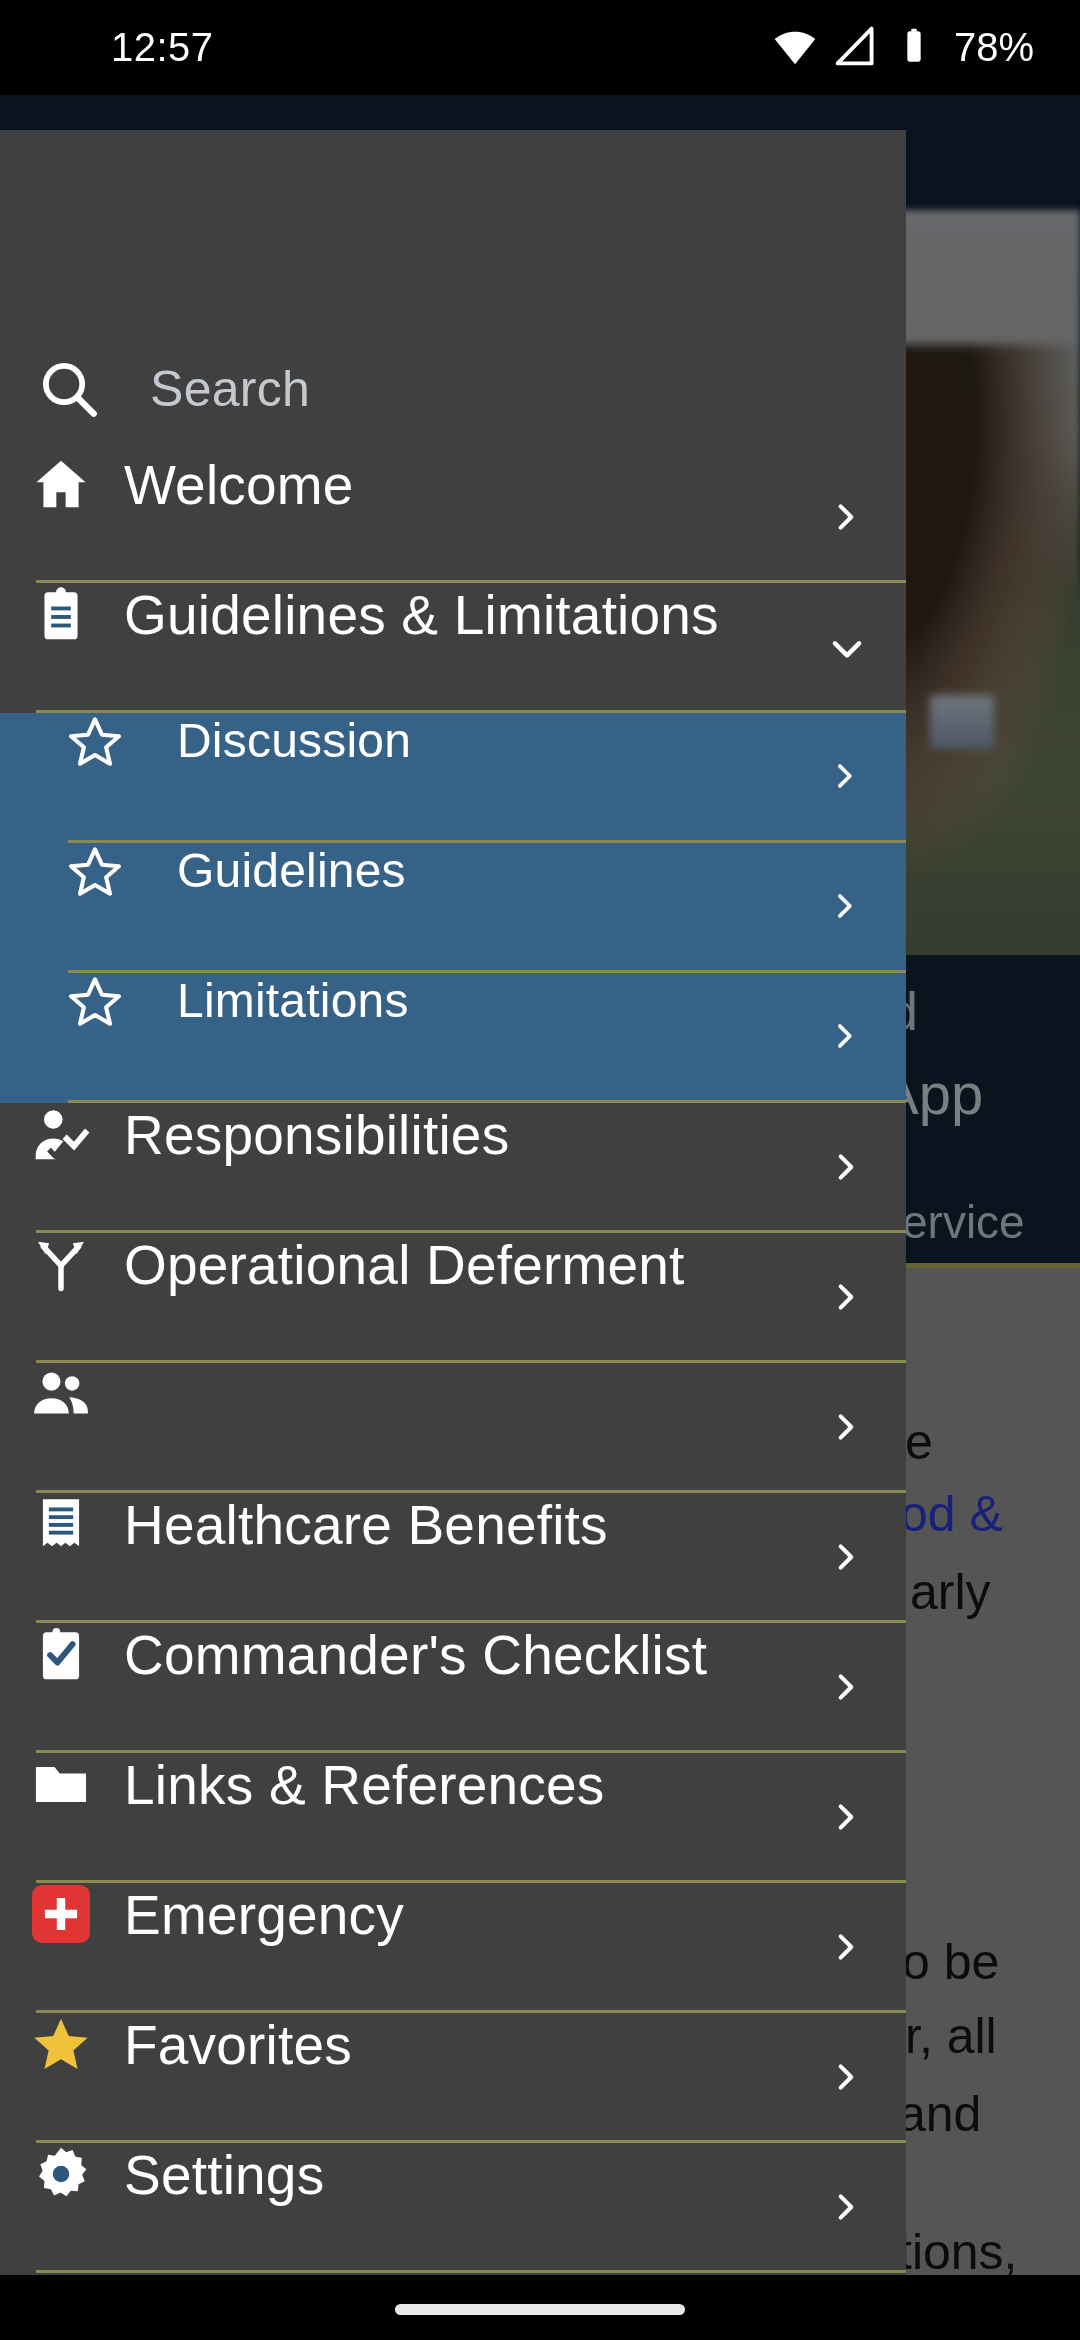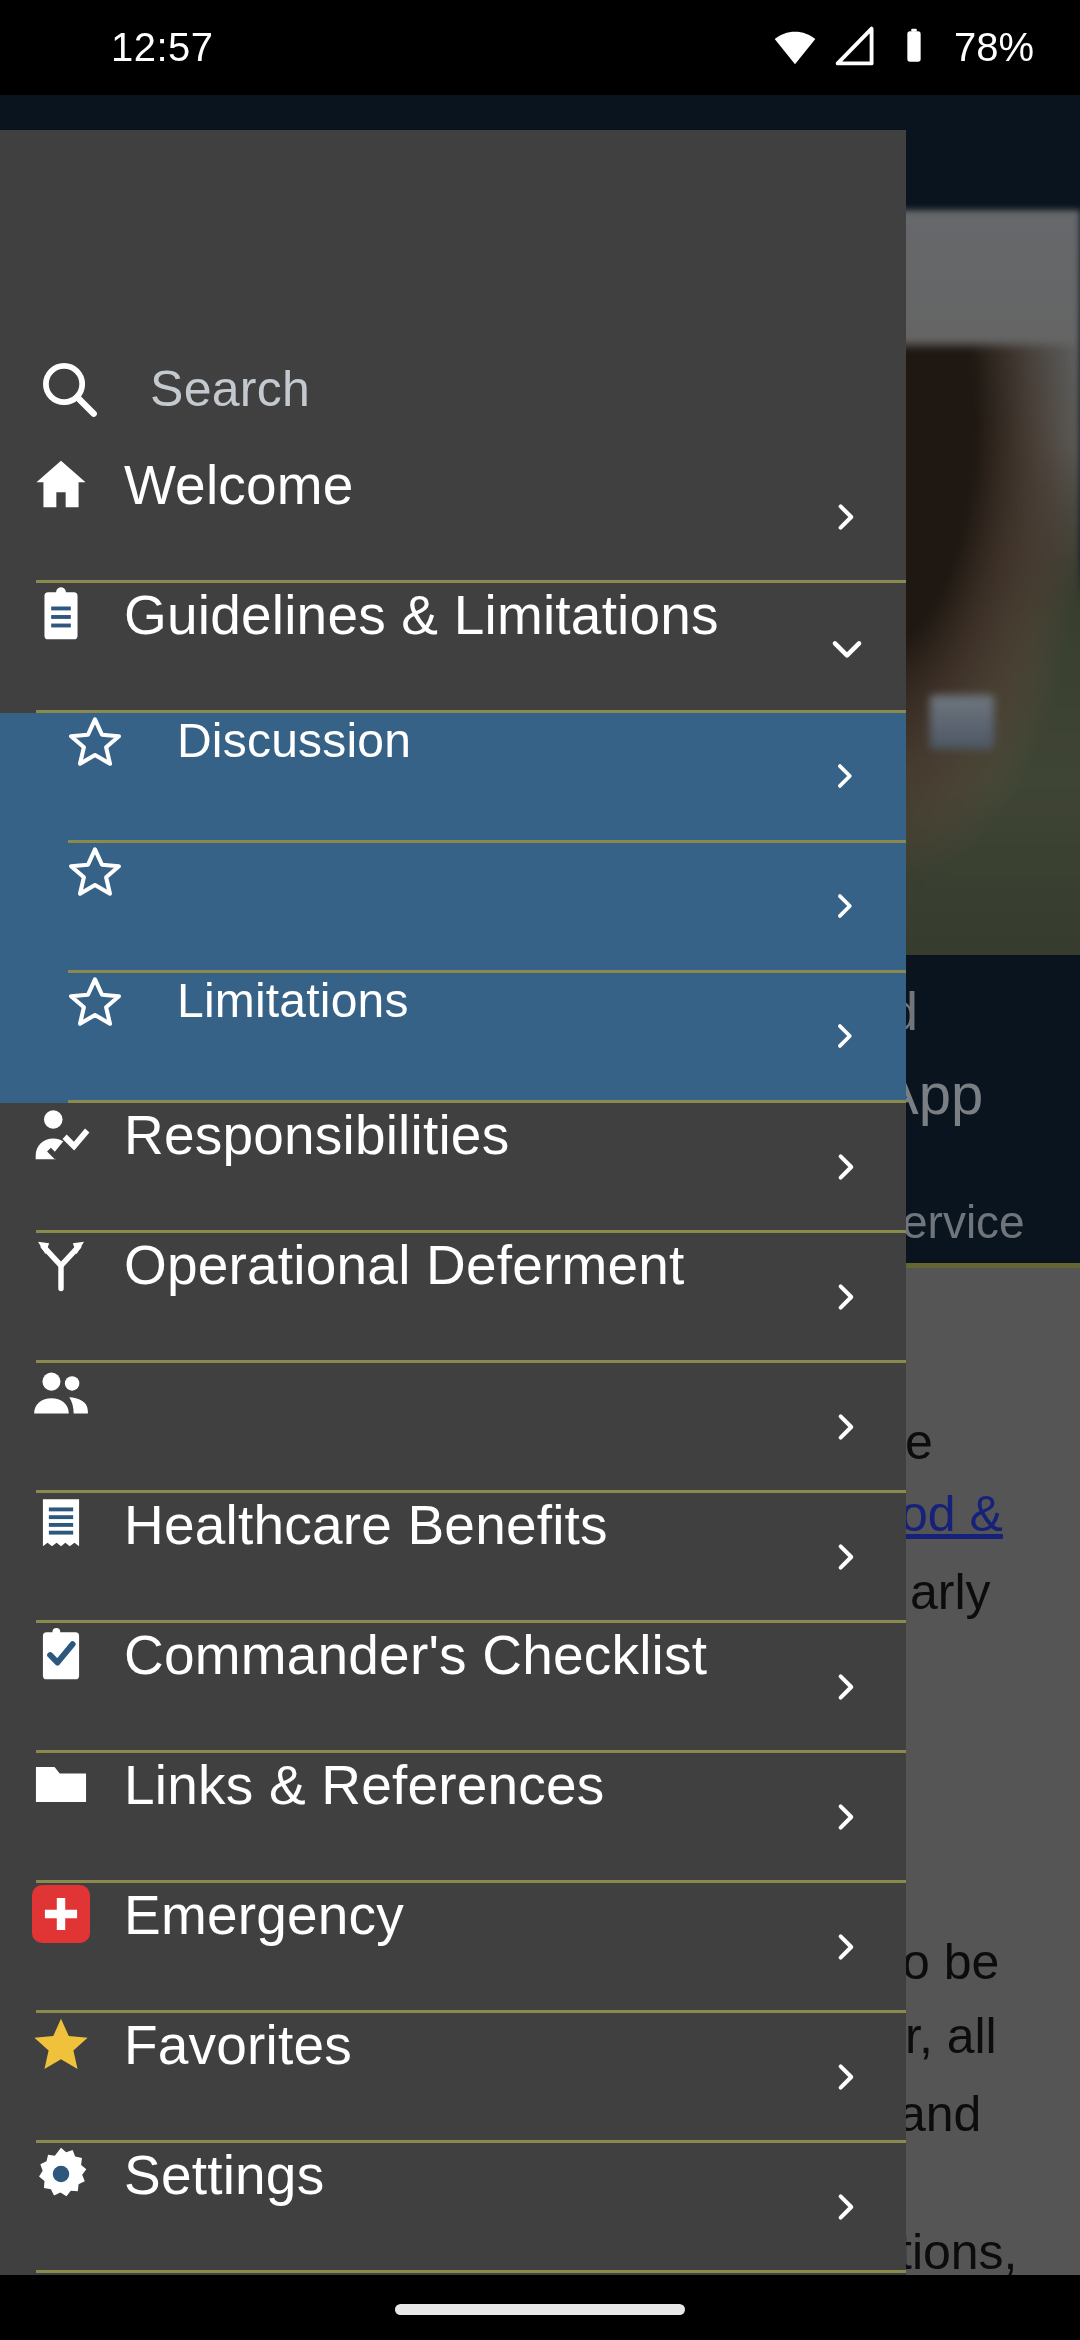--- a/index.html
+++ b/index.html
@@ -56,21 +56,21 @@
   }
   .dc1 { top:885px; left:888px; }
   .dc2 { top:965px; left:880px; font-size:58px; color:#a9b1b8; }
   .dc3 { top:1100px; left:902px; font-size:46px; color:#9aa3ab; }
   .goldline { position:absolute; top:1168px; left:0; width:1080px; height:5px; background:#8d8b4a; }
   .body-area {
     position:absolute; top:1173px; left:0; width:1080px; height:1007px;
     background:#767676;
   }
   .bt { position:absolute; color:#111; font-size:50px; white-space:nowrap; }
-  .bt-link { color:#1f2fa8; text-decoration:underline; }
+  .bt-link { color:#1f2fa8; }
   .p1 { top:1318px; left:905px; }
   .p2 { top:1390px; left:900px; }
   .p3 { top:1468px; left:910px; }
   .p4 { top:1838px; left:902px; }
   .p5 { top:1912px; left:905px; }
   .p6 { top:1990px; left:859px; }
   .p7 { top:2128px; left:898px; }
 
   
   .scrim { position:absolute; top:95px; left:0; width:1080px; height:2180px; background:rgba(0,0,0,0.28); }
@@ -217,20 +217,21 @@
           </span>
         </div>
         <div class="divider"></div>
 
         <div class="item">
           <span class="ico">
             <svg viewBox="0 0 24 24" width="58" height="58">
                 <path d="M12 2.6 14.9 9l7 .6-5.3 4.6 1.6 6.8L12 17.4 5.8 21l1.6-6.8L2.1 9.6l7-.6z" fill="none" stroke="#fff" stroke-width="1.7" stroke-linejoin="round"></path>
               </svg>
           </span>
+          <span class="lbl">Guidelines</span>
           <span class="chev">
             <svg viewBox="0 0 24 24" width="28" height="28">
                 <path d="M8.5 3.5 17 12l-8.5 8.5" fill="none" stroke="#fff" stroke-width="3.2" stroke-linecap="round" stroke-linejoin="round"></path>
               </svg>
           </span>
         </div>
         <div class="divider"></div>
 
         <div class="item">
           <span class="ico">

